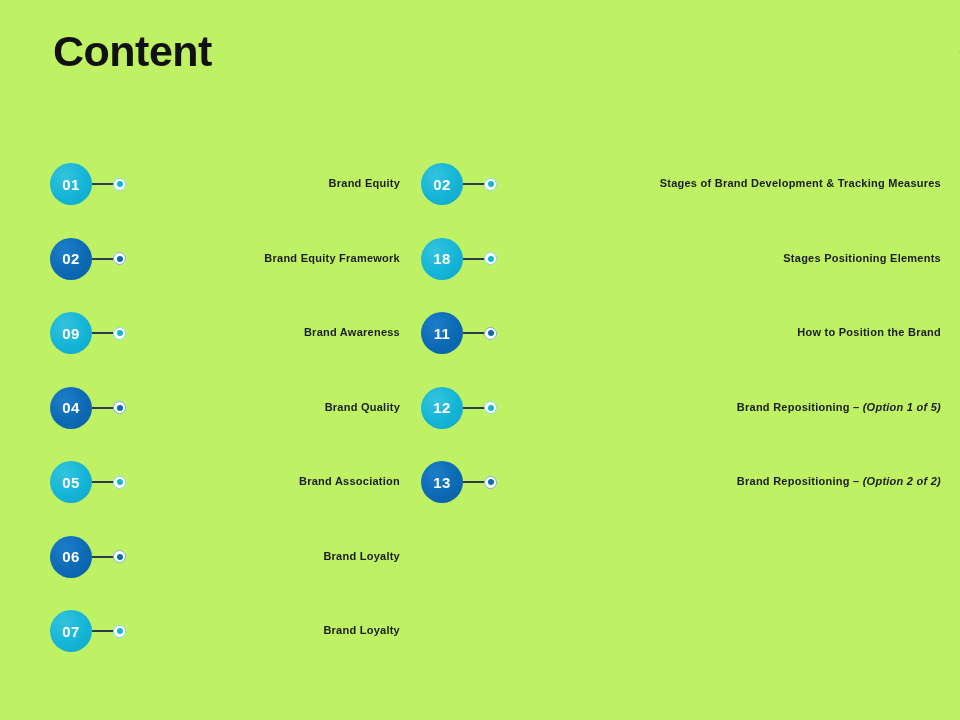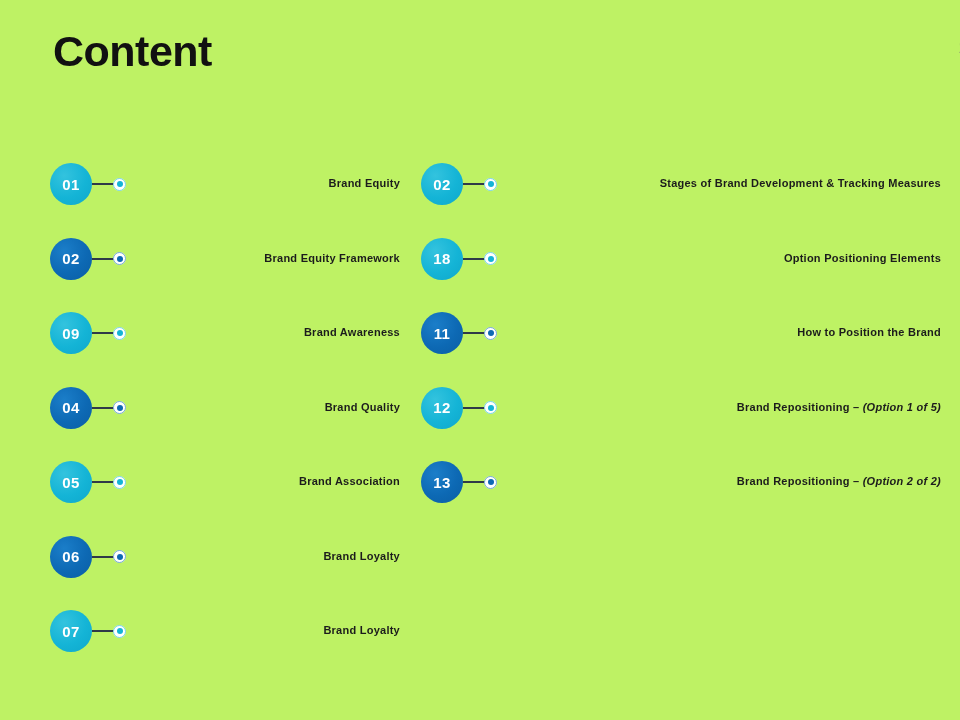--- a/index.html
+++ b/index.html
@@ -207,21 +207,21 @@
         <div class="toc-row">
           <div class="num-badge cyan">02</div>
           <div class="connector"></div>
           <div class="bullet-dot cyan"></div>
           <div class="row-label">Stages of Brand Development &amp; Tracking  Measures</div>
         </div>
         <div class="toc-row">
           <div class="num-badge cyan">18</div>
           <div class="connector"></div>
           <div class="bullet-dot cyan"></div>
-          <div class="row-label">Option Positioning Elements</div>
+          <div class="row-label">Stages Positioning Elements</div>
         </div>
         <div class="toc-row">
           <div class="num-badge blue">11</div>
           <div class="connector"></div>
           <div class="bullet-dot blue"></div>
           <div class="row-label">How to Position the Brand</div>
         </div>
         <div class="toc-row">
           <div class="num-badge cyan">12</div>
           <div class="connector"></div>

